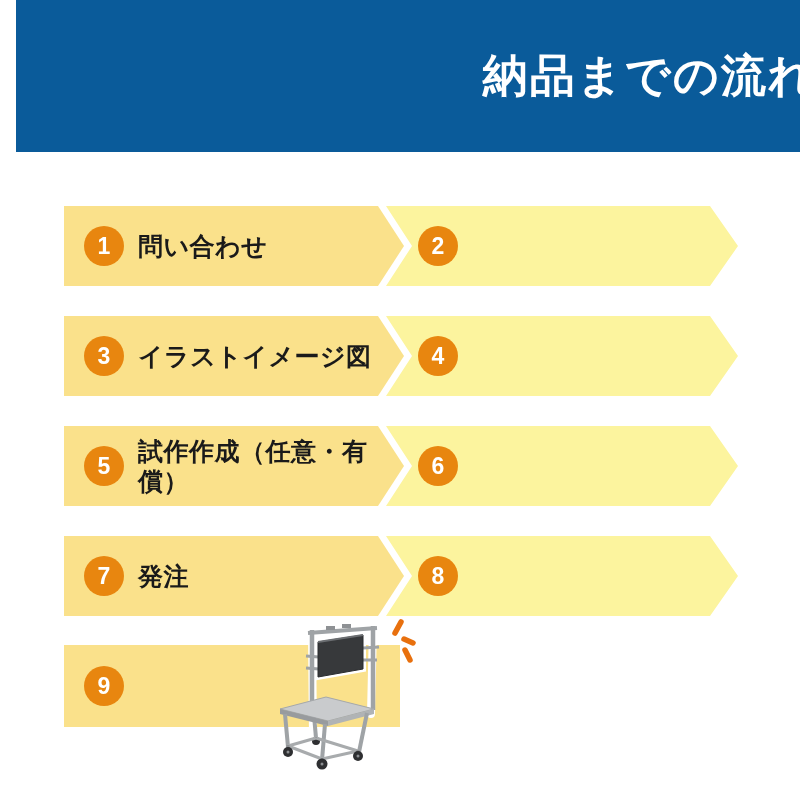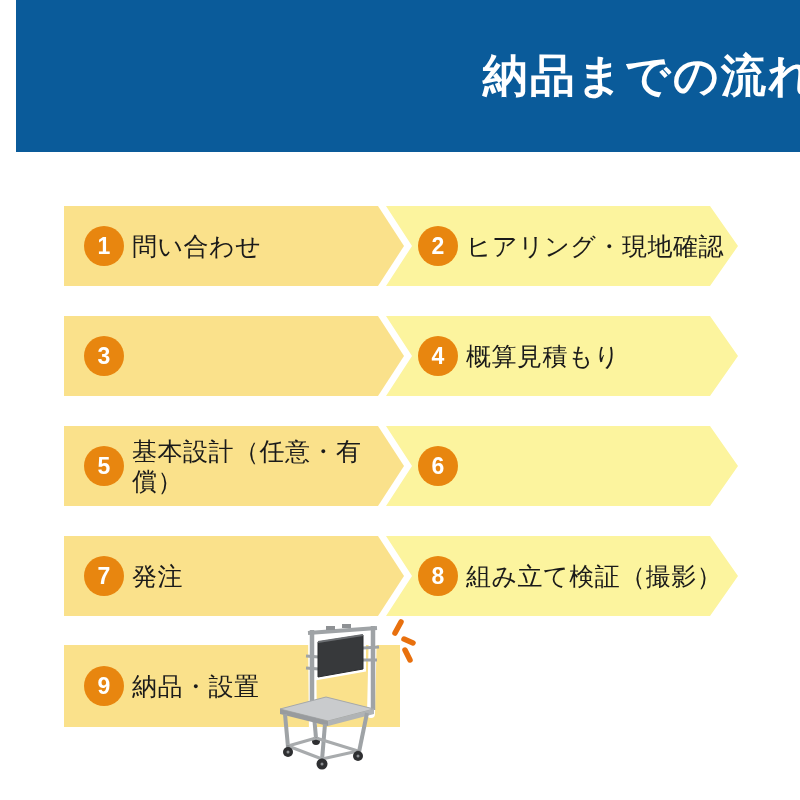--- a/index.html
+++ b/index.html
@@ -30,21 +30,21 @@
     clip-path:polygon(0 0,calc(100% - 28px) 0,100% 50%,calc(100% - 28px) 100%,0 100%,26px 50%);
     padding-left:32px;
   }
   .plain{padding-left:20px;}
   .badge{
     flex:0 0 40px;width:40px;height:40px;border-radius:50%;
     background:var(--badge);color:#ffffff;font-size:23px;font-weight:bold;
     display:flex;align-items:center;justify-content:center;
   }
   .label{
-    margin-left:8px;font-size:25px;font-weight:normal;color:var(--text);
+    margin-left:14px;font-size:25px;font-weight:bold;color:var(--text);
     line-height:1.2;letter-spacing:.5px;
   }
   .label span{display:block;}
   .bench{
     position:absolute;left:270px;top:614px;width:150px;height:166px;z-index:5;
   }
 </style>
 </head>
 <body>
 
@@ -55,65 +55,56 @@
   </div>
 
   <div class="box dark arrow-out" style="left:64px;top:206px;width:340px;">
     <div class="badge">1</div>
     <div class="label">
         <span>問い合わせ</span>
       </div>
   </div>
   <div class="box light arrow-both" style="left:386px;top:206px;width:352px;">
     <div class="badge">2</div>
-    <div class="label">
-        <span>ヒアリング・現地確認</span>
-      </div>
   </div>
 
   <div class="box dark arrow-out" style="left:64px;top:316px;width:340px;">
     <div class="badge">3</div>
     <div class="label">
+        <span>イラストイメージ図</span>
       </div>
   </div>
   <div class="box light arrow-both" style="left:386px;top:316px;width:352px;">
     <div class="badge">4</div>
     <div class="label">
-        <span>概算見積もり</span>
       </div>
   </div>
 
   <div class="box dark arrow-out" style="left:64px;top:426px;width:340px;">
     <div class="badge">5</div>
     <div class="label">
-        <span>基本設計（任意・有償）</span>
+        <span>試作作成（任意・有償）</span>
       </div>
   </div>
   <div class="box light arrow-both" style="left:386px;top:426px;width:352px;">
     <div class="badge">6</div>
   </div>
 
   <div class="box dark arrow-out" style="left:64px;top:536px;width:340px;">
     <div class="badge">7</div>
     <div class="label">
         <span>発注</span>
       </div>
   </div>
   <div class="box light arrow-both" style="left:386px;top:536px;width:352px;">
     <div class="badge">8</div>
-    <div class="label">
-        <span>組み立て検証（撮影）</span>
-      </div>
   </div>
 
   <div class="box dark plain" style="left:64px;top:645px;width:336px;height:82px;">
     <div class="badge">9</div>
-    <div class="label">
-        <span>納品・設置</span>
-      </div>
   </div>
 
   <svg class="bench" viewBox="0 0 150 166">
 
     <g stroke="#ffffff" stroke-width="8" fill="none" stroke-linecap="round">
       <line x1="42" y1="16" x2="43" y2="124"></line>
       <line x1="103" y1="12" x2="101" y2="100"></line>
       <line x1="38" y1="19" x2="107" y2="14"></line>
     </g>
     <polygon points="48,28 93,21 93,55 48,63" fill="none" stroke="#ffffff" stroke-width="6"></polygon>

